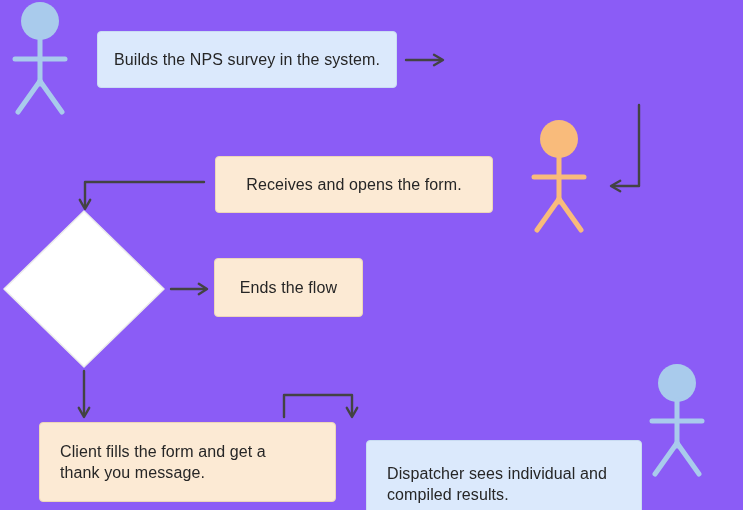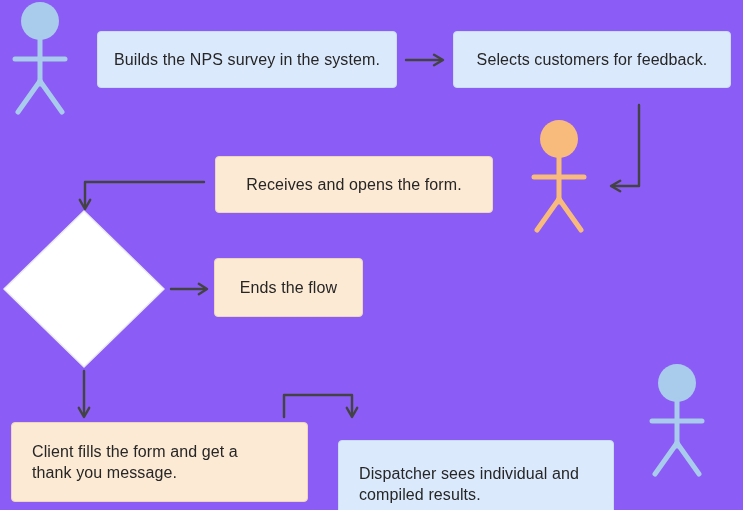--- a/index.html
+++ b/index.html
@@ -15,21 +15,21 @@
   .actor circle{fill:currentColor;stroke:none;}
   .arrow{stroke:var(--arrow,#434343);stroke-width:2.4;fill:none;stroke-linejoin:round;stroke-linecap:round;}
   .decision-shape{fill:var(--decision_fill,#fff);stroke:var(--decision_border,#ebebeb);stroke-width:1.5;stroke-linejoin:round;}
   .node{
     position:absolute;box-sizing:border-box;border-radius:4px;
     display:flex;align-items:center;justify-content:center;text-align:center;
     font-size:16px;line-height:21px;white-space:pre-line;letter-spacing:.1px;
   }
   .node.blue{background:var(--blue_fill,#DBE9FC);border:1px solid var(--blue_border,#C9DCF2);}
   .node.orange{background:var(--orange_fill,#FCEAD4);border:1px solid var(--orange_border,#EDD5B9);}
-  .node.left{justify-content:flex-start;text-align:left;padding-left:20px;padding-right:14px;}
+  .node.left{justify-content:flex-start;text-align:left;padding-left:20px;padding-right:14px;margin-left:28px;}
   .decision-label{
     position:absolute;display:flex;align-items:center;justify-content:center;text-align:center;
     font-size:16px;line-height:19px;white-space:pre-line;letter-spacing:.1px;
   }
 </style>
 </head>
 <body>
 
 <div class="canvas">
 
@@ -80,21 +80,20 @@
       <polyline points="78.8,407.8 84,417 89.2,407.8"></polyline>
     </g>
     <g class="arrow">
       <path d="M284 417 V395 H352 V414"></path>
       <polyline points="346.8,407.8 352,417 357.2,407.8"></polyline>
     </g>
   </svg>
 
   <div class="node blue" style="left:97px;top:31px;width:300px;height:57px">Builds the NPS survey in the system.</div>
 
-  <div class="node blue" style="left:453px;top:31px;width:278px;height:57px">Selects customers for feedback.</div>
 
   <div class="node orange" style="left:215px;top:156px;width:278px;height:57px">Receives and opens the form.</div>
 
   <div class="node orange" style="left:214px;top:258px;width:149px;height:59px">Ends the flow</div>
 
   <div class="node orange left" style="left:11px;top:422px;width:297px;height:80px">Client fills the form and get a
 thank you message.</div>
 
   <div class="node blue left" style="left:338px;top:440px;width:276px;height:87px">Dispatcher sees individual and
 compiled results.</div>

